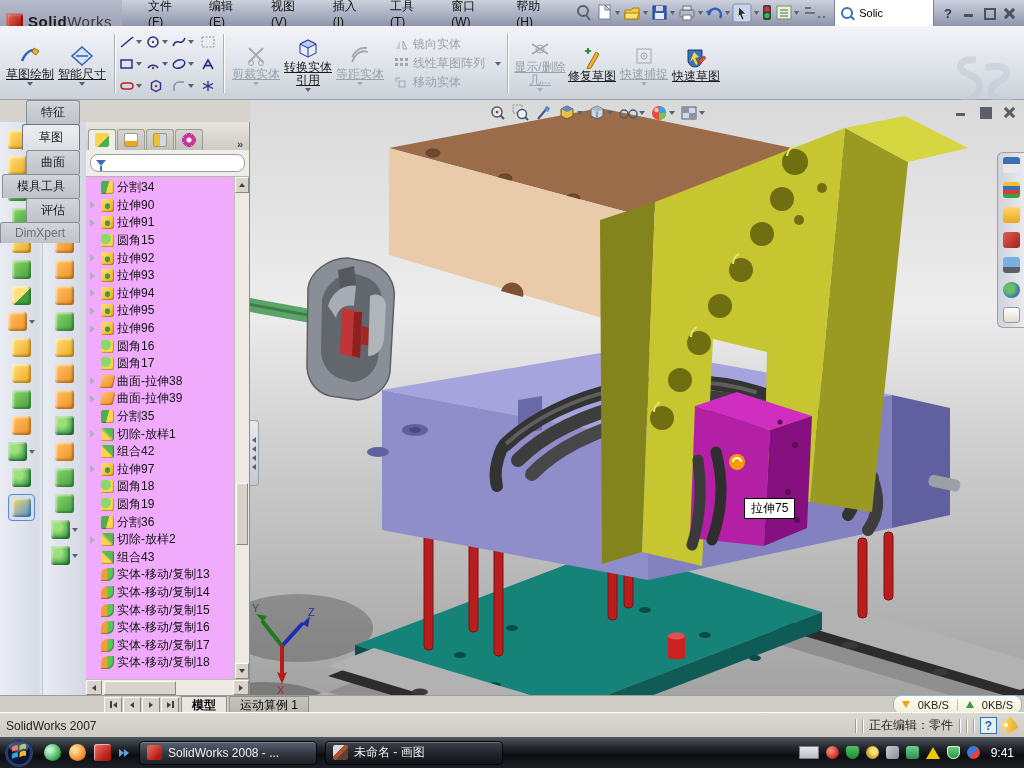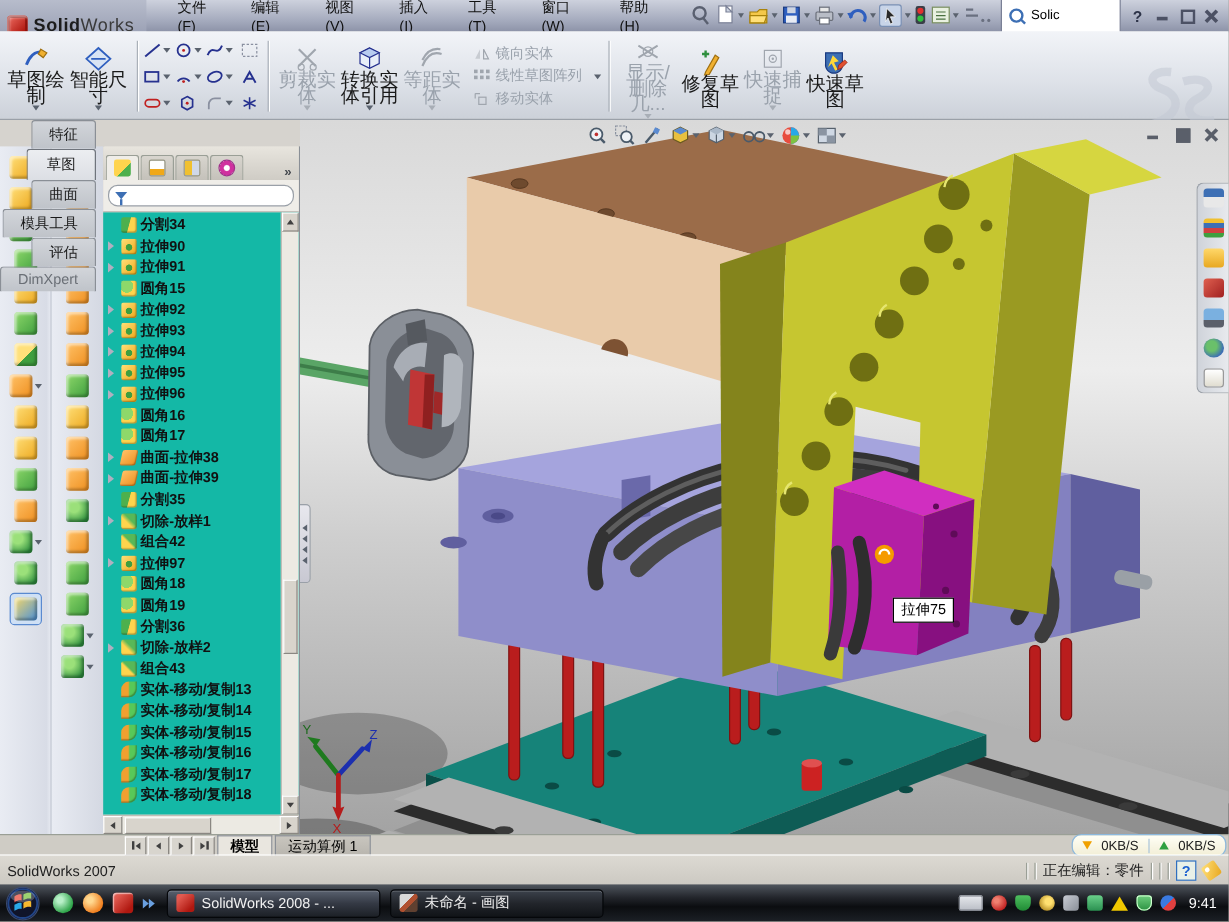--- a/index.html
+++ b/index.html
@@ -34,21 +34,21 @@
   .wb-close:before{transform:rotate(45deg);}.wb-close:after{transform:rotate(-45deg);}
   .help-q{width:12px;height:14px;border:none;color:#2d3348;font-weight:bold;font-size:13px;}
   
   #cmdbar{left:0;top:26px;width:1024px;height:74px;
     background:linear-gradient(#f2f4f8,#dde1e8 60%,#ccd1d9);border-bottom:1px solid #9aa0a8;
     display:flex;align-items:stretch;padding-top:2px;box-sizing:border-box;}
   .grp{display:flex;align-items:center;padding:0 4px;}
   .vsep{width:1px;background:#aab0b8;margin:6px 2px;box-shadow:1px 0 0 #fff;}
   .bigbtn{width:52px;display:flex;flex-direction:column;align-items:center;justify-content:flex-start;
     padding-top:3px;gap:1px;border-radius:3px;}
-  .bigbtn .lbl{font-size:16px;line-height:13px;text-align:center;color:#1a1a1a;white-space:pre-line;}
+  .bigbtn .lbl{font-size:12px;line-height:13px;text-align:center;color:#1a1a1a;white-space:pre-line;text-decoration:underline;}
   .bigbtn.dis .lbl{color:#9aa2ac;text-align:center;}
   .dd{width:0;height:0;border-left:3px solid transparent;border-right:3px solid transparent;border-top:4px solid #5a626e;}
   .dis .dd{border-top-color:#a8aeb6;}
   #sketchgrid{display:grid;grid-template-columns:repeat(4,26px);grid-auto-rows:22px;align-content:center;}
   .cell{display:flex;align-items:center;justify-content:center;gap:1px;border-radius:2px;}
   .stackcol{display:flex;flex-direction:column;justify-content:center;gap:2px;padding:0 4px;}
   .stackrow{display:flex;align-items:center;gap:4px;color:#9aa2ac;font-size:12px;}
   #ds-mark{right:6px;top:30px;opacity:.55;}
   
   #tabstrip{left:0;top:100px;height:22px;display:flex;align-items:flex-end;z-index:30;flex-direction:column;}
@@ -83,21 +83,21 @@
   .pt-ic{width:14px;height:14px;border-radius:2px;}
   .pt1{background:linear-gradient(135deg,#ffd44d 60%,#4db04d 60%);}
   .pt2{background:linear-gradient(#fff 55%,#f0a818 55%);border:1px solid #998;box-sizing:border-box;}
   .pt3{background:linear-gradient(90deg,#f0c030 50%,#d0d8e8 50%);border:1px solid #998;box-sizing:border-box;}
   .pt4{background:radial-gradient(circle,#fff 2px,#d0319f 3px 6px,#fff 6px);border-radius:50%;border:1px solid #a0308a;box-sizing:border-box;}
   .chev{color:#44484e;font-size:11px;margin-left:auto;padding:0 4px;font-weight:bold;}
   #filterrow{height:22px;background:#efede8;display:flex;align-items:center;padding:2px 4px;border-bottom:1px solid #b8b5ae;}
   #filterbox{flex:1;height:16px;background:#fff;border:1px solid #9aa0a8;border-radius:8px;display:flex;align-items:center;padding:0 5px;gap:4px;}
   .funnel{width:0;height:0;border-left:5px solid transparent;border-right:5px solid transparent;border-top:6px solid #3d6fb4;position:relative;}
   .funnel:after{content:"";position:absolute;left:-1px;top:0;width:2px;height:5px;background:#3d6fb4;}
-  #treewrap{flex:1;display:flex;background:#14b8a6;overflow:hidden;font-weight:bold;}
+  #treewrap{flex:1;display:flex;background:#f0abfc;overflow:hidden;}
   #tree{flex:1;padding:2px 0 0 4px;overflow:hidden;}
   .trow{height:17.6px;display:flex;align-items:center;gap:3px;white-space:nowrap;}
   .arrow{width:8px;display:inline-block;}
   .arrow.on{width:0;height:0;border-top:4px solid transparent;border-bottom:4px solid transparent;border-left:5px solid #b0b0c0;margin-right:3px;}
   .tico{width:13px;height:13px;border-radius:2px;flex:none;box-shadow:inset -1px -1px 1px rgba(0,0,0,.3);}
   .i-split{background:linear-gradient(105deg,#4db04d 48%,#ffd44d 52%);}
   .i-extrude{background:radial-gradient(circle at 50% 55%,#3f9f3f 2.5px,transparent 3px),linear-gradient(135deg,#ffe07a,#f0a818);}
   .i-fillet{background:radial-gradient(circle at 35% 35%,#8ed86a 45%,#ffd44d 46%);}
   .i-surfext{background:linear-gradient(135deg,#ffc268,#ef8f1f);transform:skewX(-12deg);}
   .i-cutloft{background:linear-gradient(45deg,#ffd44d 40%,#58b858 60%);}

